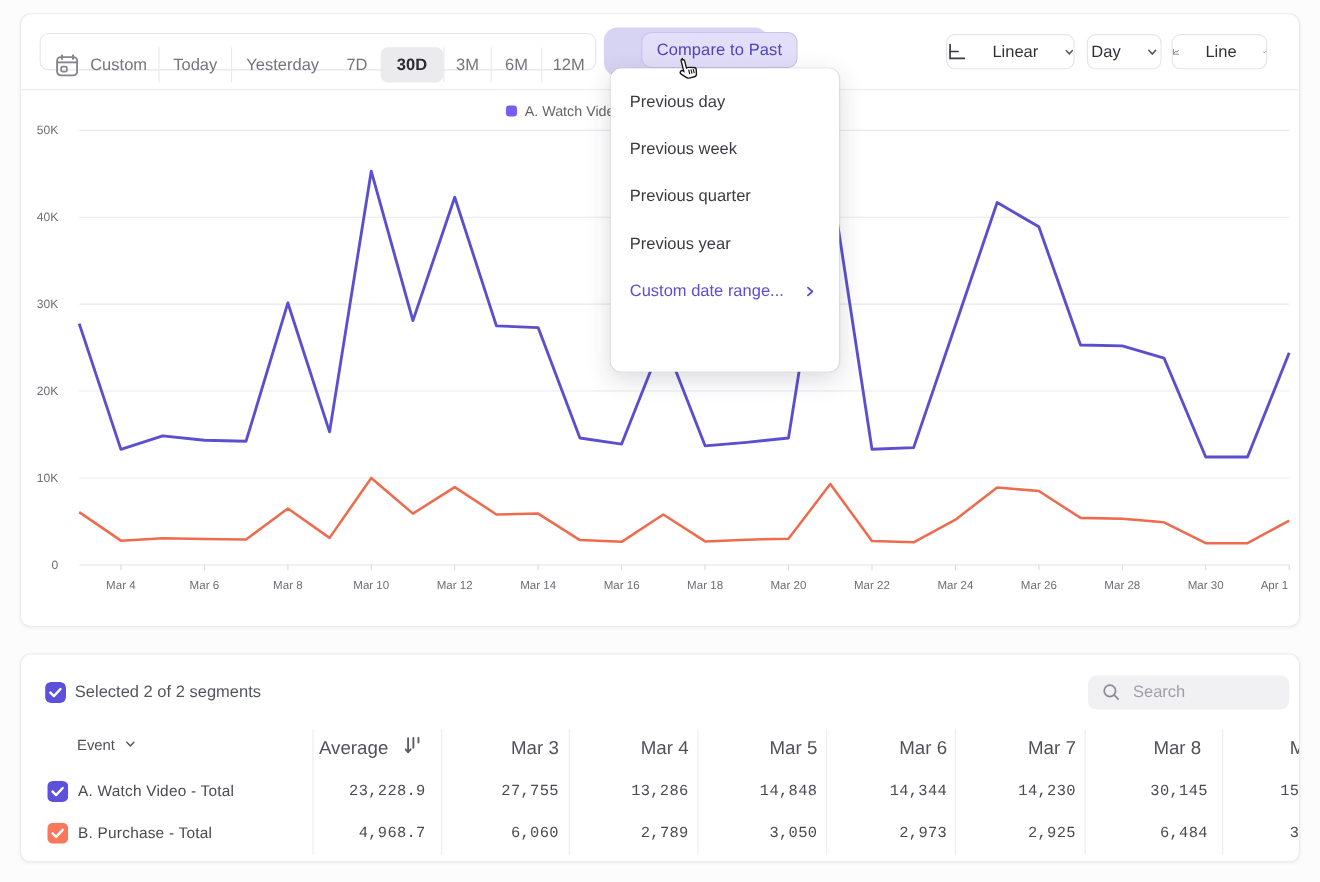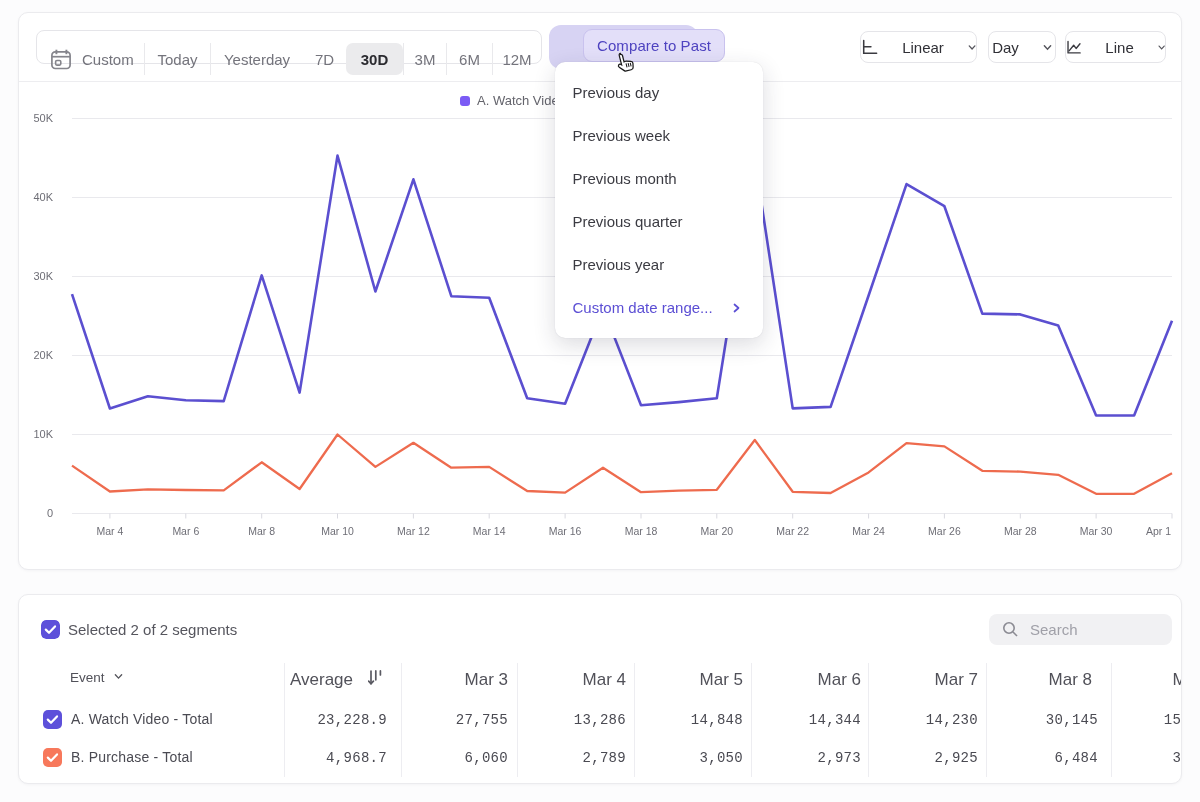--- a/index.html
+++ b/index.html
@@ -76,21 +76,21 @@
   <svg class="chev" viewBox="0 0 10 10" fill="none" stroke="#55555c" stroke-width="1.6" stroke-linecap="round">
       <path d="M1.5 3 L5 6.8 L8.5 3"></path>
     </svg>
 </div>
 <div class="rbtn" style="left:988px; width:68px;">
   <span>Day</span>
   <svg class="chev" viewBox="0 0 10 10" fill="none" stroke="#55555c" stroke-width="1.6" stroke-linecap="round">
       <path d="M1.5 3 L5 6.8 L8.5 3"></path>
     </svg>
 </div>
-<div class="rbtn" style="left:1065px; width:101px;">
+<div class="rbtn" style="left:1065px; width:87px;">
   <svg width="19" height="18" viewBox="0 0 19 18" fill="none" stroke="#3a3a40" stroke-width="1.7" stroke-linecap="round" stroke-linejoin="round">
     <path d="M2.5 2.2 V16.3 H17.5"></path>
       <path d="M3.8 13.8 L9.5 6.8 L12.5 10.8 L17.3 5"></path>
   </svg>
   <span>Line</span>
   <svg class="chev" viewBox="0 0 10 10" fill="none" stroke="#55555c" stroke-width="1.6" stroke-linecap="round">
       <path d="M1.5 3 L5 6.8 L8.5 3"></path>
     </svg>
 </div>
 
@@ -157,21 +157,20 @@
     <text x="944.4" y="535">Mar 26</text>
     <text x="1020.3" y="535">Mar 28</text>
     <text x="1096.1" y="535">Mar 30</text>
     <text x="1158.6" y="535">Apr 1</text>
   </g>
 </svg>
 
 <div id="menu">
   <div class="mi">Previous day</div>
   <div class="mi">Previous week</div>
-  <div class="mi">Previous month</div>
   <div class="mi">Previous quarter</div>
   <div class="mi">Previous year</div>
   <div class="mi purple">Custom date range...
     <svg style="position:absolute; right:22px; top:17px;" width="9" height="10" viewBox="0 0 9 10" fill="none" stroke="#5b4ed4" stroke-width="1.7" stroke-linecap="round" stroke-linejoin="round">
         <path d="M2.5 1.5 L6.5 5 L2.5 8.5"></path>
       </svg>
   </div>
 </div>
 
 <svg id="cursor" width="26" height="28" viewBox="0 0 26 28">

